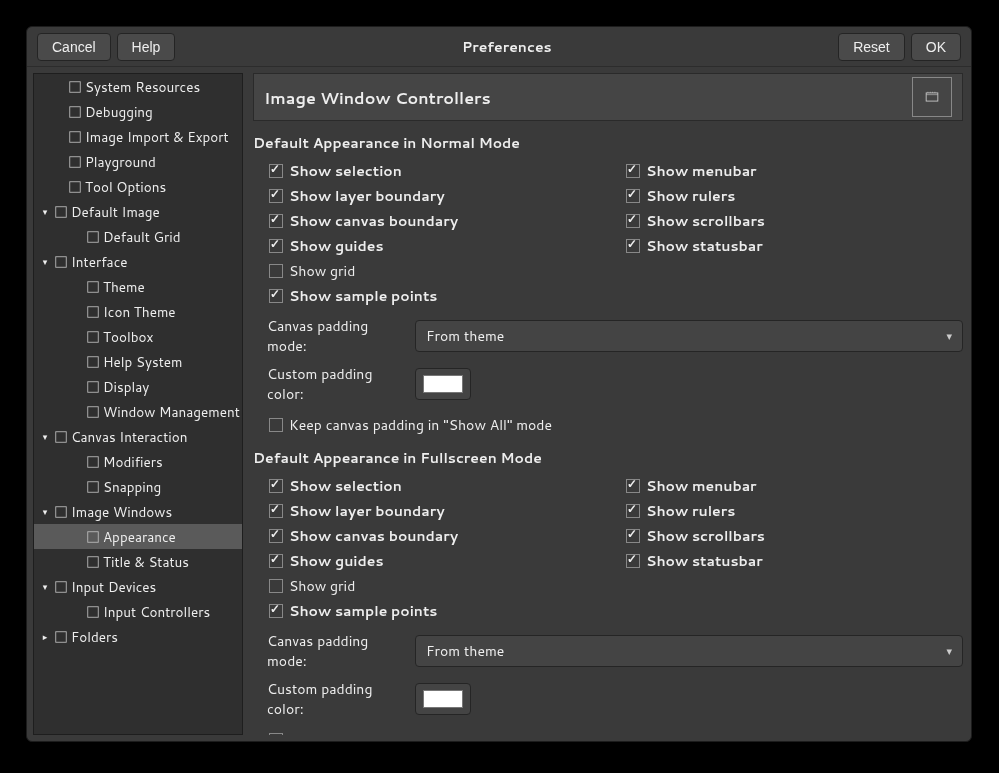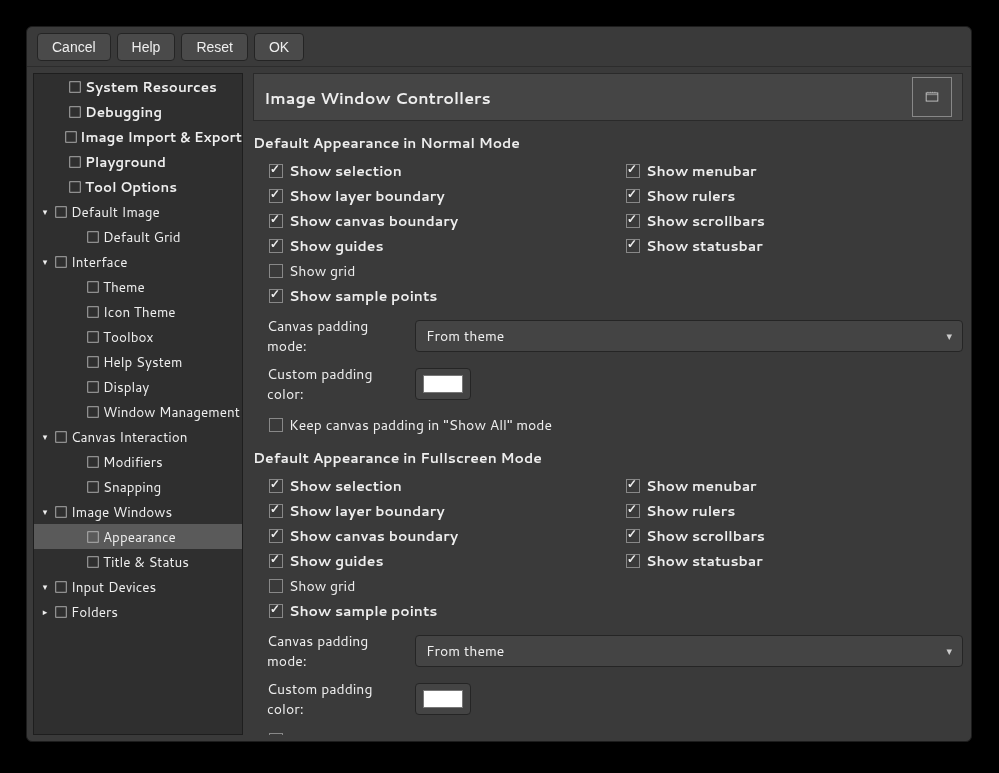--- a/index.html
+++ b/index.html
@@ -85,21 +85,21 @@
   }
   .tree-icon {
     width: 16px; height: 16px;
     display: inline-flex;
     align-items: center;
     justify-content: center;
     margin-right: 2px;
     font-size: 11px;
     color: #ccc;
   }
-  .indent-1 { padding-left: 18px; font-weight: bold; }
+  .indent-1 { padding-left: 18px; }
   .indent-2 { padding-left: 36px; }
 
   .content {
     flex: 1;
     overflow-y: auto;
     padding: 0 2px 6px 2px;
   }
   .page-header {
     background: #454545;
     border: 1px solid #2a2a2a;
@@ -218,20 +218,21 @@
   svg { width: 14px; height: 14px; }
 </style>
 </head>
 <body>
 
 <div class="dialog">
 
   <div class="header">
     <button class="btn">Cancel</button>
     <button class="btn">Help</button>
+    <div class="header-title">Preferences</div>
     <button class="btn">Reset</button>
     <button class="btn">OK</button>
   </div>
 
   <div class="body">
     <div class="sidebar" id="sidebar">
         <div class="tree-row indent-1">
           <span class="tree-expander"></span>
           <span class="tree-icon">
             <svg viewBox="0 0 16 16">
@@ -412,20 +413,29 @@
           <span>Title &amp; Status</span>
         </div>
         <div class="tree-row indent-0">
           <span class="tree-expander">▾</span>
           <span class="tree-icon">
             <svg viewBox="0 0 16 16">
               <rect x="2" y="2" width="12" height="12" fill="none" stroke="#bbb"></rect>
             </svg>
           </span>
           <span>Input Devices</span>
+        </div>
+        <div class="tree-row indent-2">
+          <span class="tree-expander"></span>
+          <span class="tree-icon">
+            <svg viewBox="0 0 16 16">
+              <rect x="2" y="2" width="12" height="12" fill="none" stroke="#bbb"></rect>
+            </svg>
+          </span>
+          <span>Input Controllers</span>
         </div>
         <div class="tree-row indent-0">
           <span class="tree-expander">▸</span>
           <span class="tree-icon">
             <svg viewBox="0 0 16 16">
               <rect x="2" y="2" width="12" height="12" fill="none" stroke="#bbb"></rect>
             </svg>
           </span>
           <span>Folders</span>
         </div>

